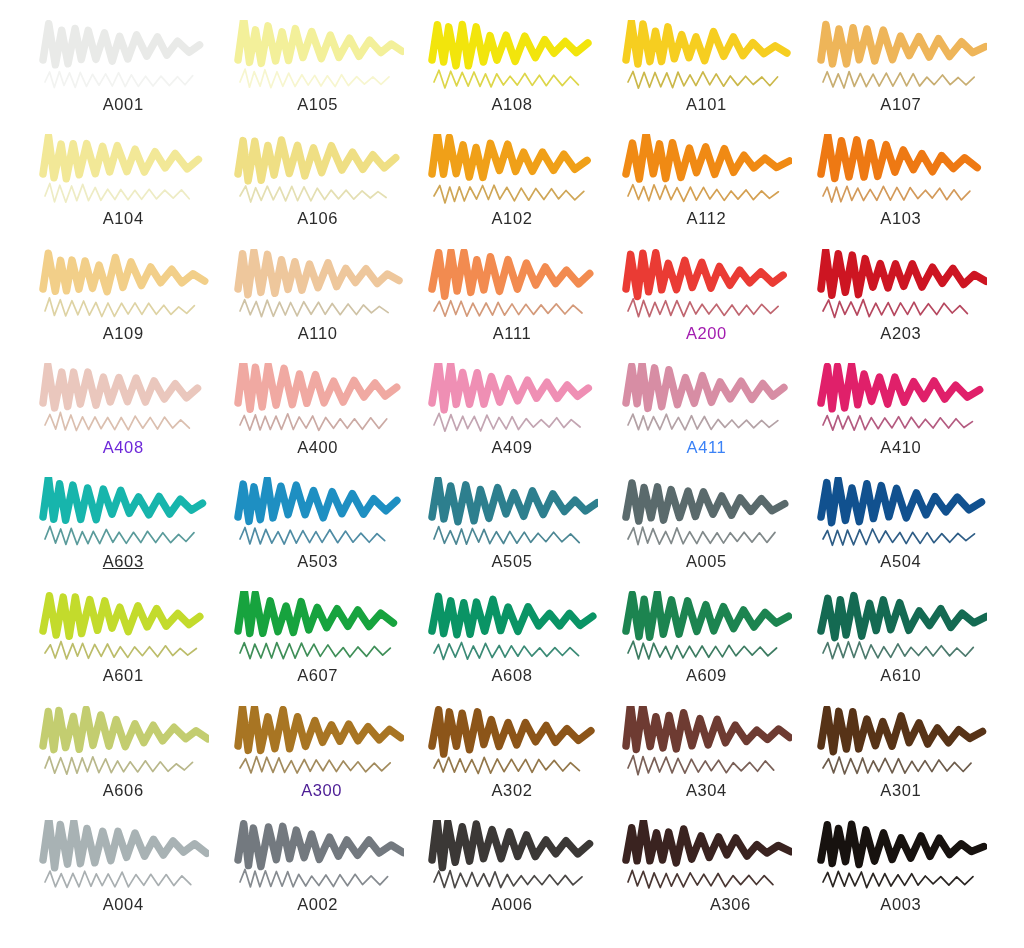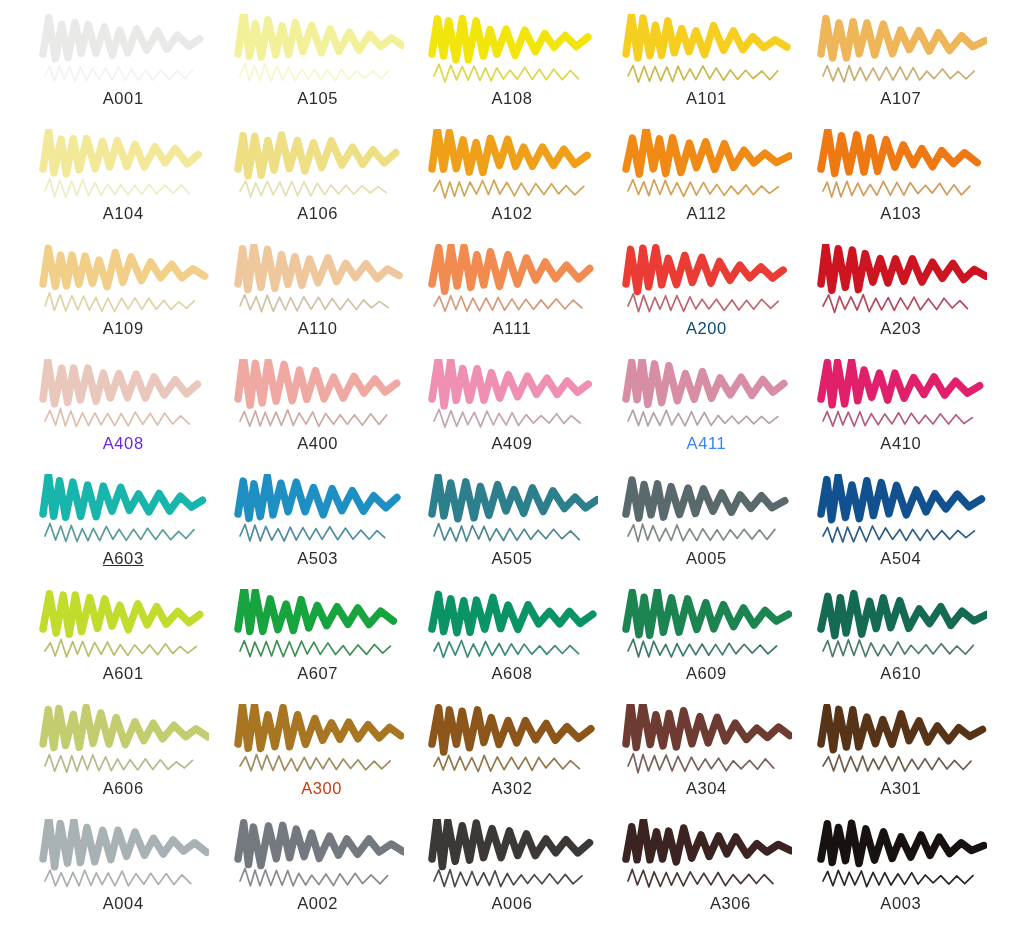--- a/index.html
+++ b/index.html
@@ -11,21 +11,21 @@
   body {
     width: 1024px;
     height: 948px;
     font-family: "Liberation Sans", sans-serif;
     overflow: hidden;
   }
   #swatch-chart {
     width: 1024px;
     height: 948px;
     box-sizing: border-box;
-    padding: 14px 26px 14px 26px;
+    padding: 20px 26px 14px 26px;
     display: grid;
     grid-template-columns: repeat(5, 1fr);
     grid-template-rows: repeat(8, 1fr);
     column-gap: 0px;
     row-gap: 0px;
     background: #ffffff;
   }
   .swatch-cell {
     position: relative;
     display: flex;
@@ -143,21 +143,21 @@
         <path d="M 6 40 L 12.7 3.6 L 18.7 47.2 L 25.0 2.5 L 31.1 42.0 L 38.0 2.8 L 44.8 43.4 L 50.9 10.8 L 57.8 40.9 L 64.4 7.8 L 73.5 42.4 L 82.0 10.7 L 91.4 40.1 L 100.4 14.0 L 109.8 36.0 L 119.3 18.0 L 129.6 34.5 L 140.5 21.1 L 152.5 34.9 L 163.7 24.6" fill="none" stroke="#f28b50" stroke-width="7.5" stroke-linecap="round" stroke-linejoin="round"></path>
         <path d="M 8 62 L 13.3 52.3 L 19.1 67.2 L 24.7 51.7 L 29.8 65.5 L 35.1 52.2 L 40.9 67.2 L 46.9 54.1 L 53.4 66.8 L 60.1 54.0 L 66.5 66.2 L 72.1 53.3 L 78.5 66.2 L 86.0 54.9 L 92.7 65.6 L 99.9 55.3 L 107.6 65.4 L 115.1 55.9 L 122.0 64.4 L 130.3 54.9 L 138.9 65.0 L 147.1 56.2 L 156.0 64.0" fill="none" stroke="#d49a7a" stroke-width="1.7" stroke-linecap="round" stroke-linejoin="round"></path>
       </svg>
       <div class="swatch-label" style="color: rgb(43, 43, 43);">A111</div>
     </div>
     <div class="swatch-cell">
       <svg class="swatch-art" viewBox="0 0 172 78">
         <path d="M 6 40 L 10.6 5.4 L 17.5 47.5 L 22.9 4.3 L 28.6 42.7 L 35.8 3.8 L 41.7 40.8 L 48.3 14.3 L 56.5 40.6 L 64.8 11.3 L 72.3 38.4 L 81.8 13.3 L 90.9 39.1 L 99.4 17.5 L 109.9 36.2 L 119.8 21.1 L 129.7 33.7 L 140.9 22.9 L 152.6 34.0 L 163.1 26.1" fill="none" stroke="#ea3b34" stroke-width="7.5" stroke-linecap="round" stroke-linejoin="round"></path>
         <path d="M 8 62 L 13.2 49.8 L 18.5 67.7 L 23.5 51.4 L 29.4 67.6 L 34.9 53.3 L 40.0 65.3 L 45.6 51.7 L 50.8 66.4 L 56.9 51.6 L 63.7 67.4 L 69.9 52.9 L 75.8 65.0 L 82.1 55.2 L 88.9 65.0 L 96.5 55.2 L 104.2 66.4 L 112.0 55.9 L 118.9 66.1 L 126.6 56.2 L 133.7 65.3 L 141.7 55.3 L 150.6 64.4 L 158.1 57.4" fill="none" stroke="#c06670" stroke-width="1.7" stroke-linecap="round" stroke-linejoin="round"></path>
       </svg>
-      <div class="swatch-label" style="color: #0c4a6e;">A200</div>
+      <div class="swatch-label" style="color: #a21caf;">A200</div>
     </div>
     <div class="swatch-cell">
       <svg class="swatch-art" viewBox="0 0 172 78">
         <path d="M 6 40 L 10.7 1.7 L 16.8 46.3 L 23.3 4.7 L 30.3 43.3 L 37.3 6.1 L 43.4 45.6 L 50.2 9.6 L 57.9 38.2 L 65.3 14.7 L 72.9 39.0 L 80.5 14.9 L 88.7 37.3 L 97.3 14.8 L 107.0 38.1 L 117.5 18.2 L 127.3 34.2 L 137.9 19.4 L 148.6 35.5 L 159.3 25.6 L 171.0 32.2" fill="none" stroke="#cd1522" stroke-width="7.5" stroke-linecap="round" stroke-linejoin="round"></path>
         <path d="M 8 62 L 13.7 50.9 L 19.6 68.5 L 24.5 52.4 L 29.9 65.3 L 36.0 52.9 L 42.1 66.1 L 48.2 50.6 L 54.2 67.7 L 60.8 54.2 L 66.6 65.8 L 73.2 53.6 L 79.2 66.4 L 85.5 53.9 L 92.5 65.4 L 99.0 53.2 L 105.4 65.8 L 113.4 54.7 L 121.7 65.6 L 129.0 54.2 L 137.2 64.0 L 144.9 56.7 L 152.4 64.7" fill="none" stroke="#b6485f" stroke-width="1.7" stroke-linecap="round" stroke-linejoin="round"></path>
       </svg>
       <div class="swatch-label" style="color: rgb(43, 43, 43);">A203</div>
     </div>
     <div class="swatch-cell">
       <svg class="swatch-art" viewBox="0 0 172 78">
@@ -269,21 +269,21 @@
         <path d="M 6 40 L 11.3 5.5 L 16.9 43.6 L 21.9 4.5 L 28.6 41.5 L 36.4 10.5 L 42.2 43.3 L 49.2 3.2 L 56.0 39.4 L 63.8 9.0 L 72.0 40.1 L 79.2 13.5 L 88.3 40.6 L 98.0 17.8 L 106.8 36.6 L 116.3 19.3 L 125.6 34.9 L 137.0 21.3 L 148.6 32.7 L 159.1 24.8 L 170.9 32.8" fill="none" stroke="#c3cd70" stroke-width="7.5" stroke-linecap="round" stroke-linejoin="round"></path>
         <path d="M 8 62 L 12.4 50.6 L 17.7 67.2 L 23.7 51.7 L 29.8 68.2 L 34.7 51.6 L 40.0 67.2 L 45.2 51.9 L 50.4 65.8 L 55.8 50.8 L 61.9 66.7 L 68.6 52.8 L 74.3 66.6 L 80.6 55.0 L 86.6 65.8 L 93.2 55.8 L 100.7 65.9 L 108.4 54.8 L 115.8 65.6 L 123.3 55.8 L 131.0 65.3 L 139.2 57.8 L 147.4 64.0 L 155.5 56.4" fill="none" stroke="#b8b78a" stroke-width="1.7" stroke-linecap="round" stroke-linejoin="round"></path>
       </svg>
       <div class="swatch-label" style="color: rgb(43, 43, 43);">A606</div>
     </div>
     <div class="swatch-cell">
       <svg class="swatch-art" viewBox="0 0 172 78">
         <path d="M 6 40 L 10.5 0.9 L 16.2 44.4 L 22.5 1.5 L 28.6 44.5 L 35.9 10.9 L 42.9 42.6 L 51.1 3.6 L 57.6 42.7 L 65.6 10.7 L 73.5 40.4 L 82.9 14.5 L 90.6 36.3 L 99.5 18.8 L 107.9 35.2 L 116.8 18.1 L 125.9 34.8 L 136.0 20.6 L 147.2 33.8 L 157.6 23.4 L 168.9 31.7" fill="none" stroke="#a87523" stroke-width="7.5" stroke-linecap="round" stroke-linejoin="round"></path>
         <path d="M 8 62 L 13.6 52.7 L 19.0 66.9 L 24.5 50.5 L 29.8 65.8 L 34.7 51.2 L 41.0 66.4 L 46.9 51.9 L 52.6 66.4 L 59.3 54.7 L 65.1 67.0 L 72.3 53.5 L 78.2 65.3 L 84.2 53.9 L 91.0 64.8 L 97.2 54.1 L 104.4 65.5 L 111.3 55.0 L 118.6 64.5 L 126.0 55.8 L 133.6 65.8 L 142.3 57.2 L 149.7 64.9 L 158.2 56.9" fill="none" stroke="#a28b5d" stroke-width="1.7" stroke-linecap="round" stroke-linejoin="round"></path>
       </svg>
-      <div class="swatch-label" style="color: #c2410c; margin-left: 8px;">A300</div>
+      <div class="swatch-label" style="color: #4c1d95; margin-left: 8px;">A300</div>
     </div>
     <div class="swatch-cell">
       <svg class="swatch-art" viewBox="0 0 172 78">
         <path d="M 6 40 L 12.6 3.7 L 17.7 48.1 L 23.4 5.9 L 30.4 40.3 L 36.2 7.2 L 43.5 43.8 L 51.5 5.8 L 57.8 38.5 L 65.3 13.6 L 73.0 40.5 L 82.1 16.6 L 90.7 38.9 L 99.4 16.6 L 109.6 35.8 L 120.2 19.5 L 129.3 36.3 L 140.9 22.7 L 152.4 34.4 L 164.9 24.7" fill="none" stroke="#8c5519" stroke-width="7.5" stroke-linecap="round" stroke-linejoin="round"></path>
         <path d="M 8 62 L 12.5 53.3 L 17.2 66.0 L 22.7 51.4 L 28.4 66.2 L 34.0 52.8 L 39.5 66.2 L 45.8 53.6 L 52.2 67.5 L 58.2 51.4 L 64.6 67.1 L 71.3 52.9 L 78.0 65.7 L 85.5 53.3 L 92.3 65.2 L 99.6 53.4 L 106.1 66.3 L 112.8 53.4 L 119.9 63.9 L 128.2 54.4 L 136.8 65.0 L 144.5 56.7 L 153.4 64.7" fill="none" stroke="#93774a" stroke-width="1.7" stroke-linecap="round" stroke-linejoin="round"></path>
       </svg>
       <div class="swatch-label" style="color: rgb(43, 43, 43);">A302</div>
     </div>
     <div class="swatch-cell">
       <svg class="swatch-art" viewBox="0 0 172 78">

